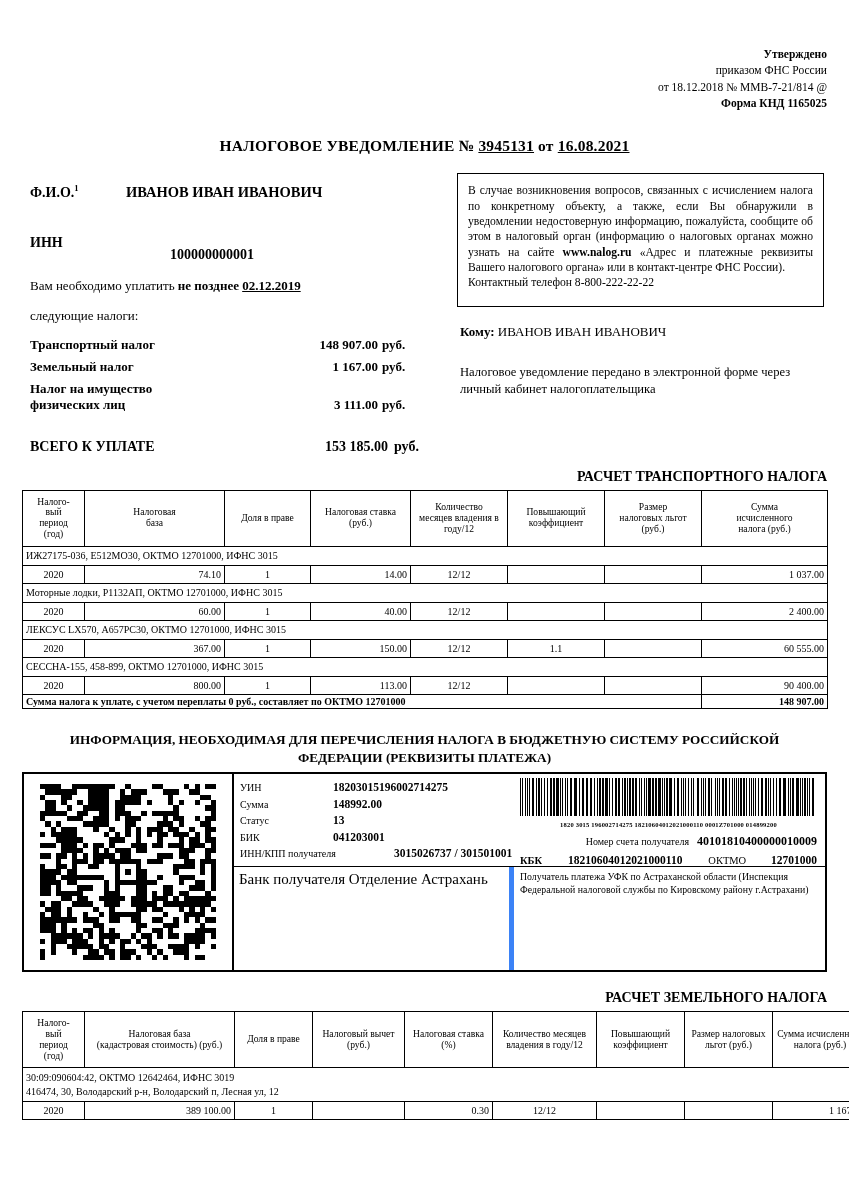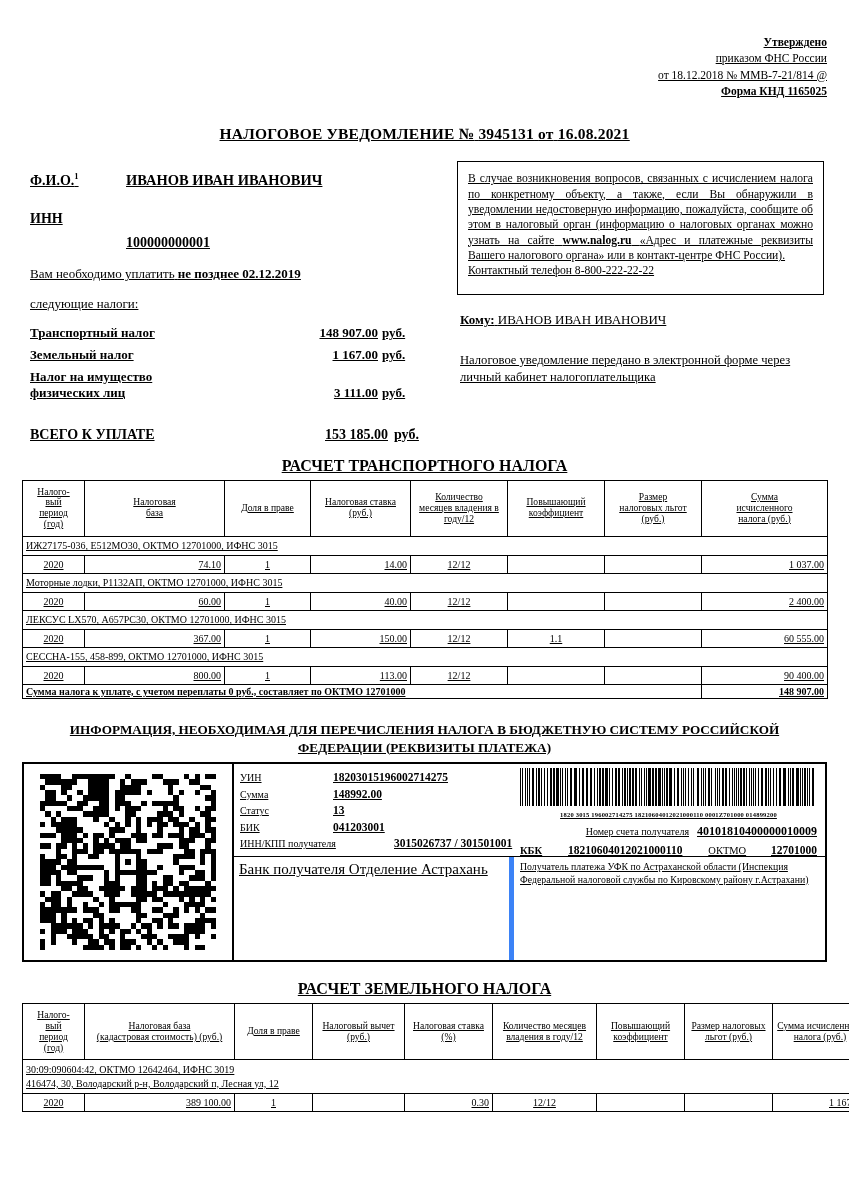--- a/index.html
+++ b/index.html
@@ -5,41 +5,41 @@
   * { box-sizing: border-box; }
   html, body { margin:0; padding:0; }
   body {
     width:849px; height:1200px;
     background:#ffffff;
     font-family:"Liberation Serif", serif;
     color:#000;
     position:relative;
     overflow:hidden;
   }
-  .page { position:absolute; left:0; top:0; width:849px; height:1200px; padding:0 22px;text-decoration:underline; }
+  .page { position:absolute; left:0; top:0; width:849px; height:1200px; padding:12px 22px; }
 
   
   .approval { text-align:right; margin-top:34px; font-size:11.5px; line-height:1.42; }
   .approval .b { font-weight:bold; }
 
   
   .doc-title { text-align:center; font-weight:bold; font-size:15.5px; margin-top:26px; letter-spacing:.2px;}
   .doc-title .u { text-decoration:underline; }
 
   
   .upper { display:flex; margin-top:18px; align-items:flex-start; }
   .upper-left { width:430px; padding-left:8px; }
   .upper-right { width:367px; margin-left:5px; }
 
   .fio-row { display:flex; align-items:baseline; margin-top:10px; }
   .fio-label { font-weight:bold; font-size:14px; width:96px; }
   .fio-label sup { font-size:8.5px; font-weight:bold; }
   .fio-value { font-weight:bold; font-size:14.5px; }
 
-  .inn-row { display:flex; align-items:flex-start; margin-top:22px; }
+  .inn-row { display:flex; align-items:center; margin-top:22px;gap:44px; }
   .inn-label { font-weight:bold; font-size:14px; width:96px; }
   .inn-value { font-weight:bold; font-size:14px;margin-top:24px; }
 
   .pay-line { font-size:13px; margin-top:15px; }
   .pay-line b { font-weight:bold; }
   .pay-line .u { font-weight:bold; text-decoration:underline; }
   .pay-line2 { font-size:13px; margin-top:14px; }
 
   .tax-list { margin-top:13px; }
   .tax-item { display:flex; align-items:flex-start; margin-bottom:6px; font-weight:bold; font-size:13px; }
@@ -59,21 +59,21 @@
     height:134px;
   }
   .infobox b { font-weight:bold; }
   .infobox .phone { text-align:left; }
 
   .komu { margin-top:17px; font-size:13px; padding-left:3px; }
   .komu b { font-weight:bold; }
   .enote { margin-top:24px; font-size:12.6px; line-height:1.3; padding-left:3px; }
 
   
-  .sec-title { text-align:center; font-weight:bold; font-size:16px; margin-top:14px; margin-bottom:5px; }
+  .sec-title { text-align:right; font-weight:bold; font-size:14px; margin-top:14px; margin-bottom:5px; }
   .sec-title-2 { text-align:center; font-weight:bold; font-size:13.2px; margin-top:22px; line-height:1.35; padding:0 38px; }
 
   
   table.grid { width:805px; border-collapse:collapse; table-layout:fixed; margin:0 auto; }
   table.grid td, table.grid th { border:1px solid #000; padding:1px 3px; font-size:10px; vertical-align:middle; }
   table.grid th { font-weight:normal; text-align:center; line-height:1.12; height:56px; font-size:9.6px;}
   .th-big { font-size:11.5px; }
   .th-mid { font-size:10.2px; }
   td.obj { text-align:left; font-size:11px; padding:3px 5px; height:19px;margin-left:7px; }
   td.num { text-align:right; font-size:11px; padding-right:5px; height:18px; }

